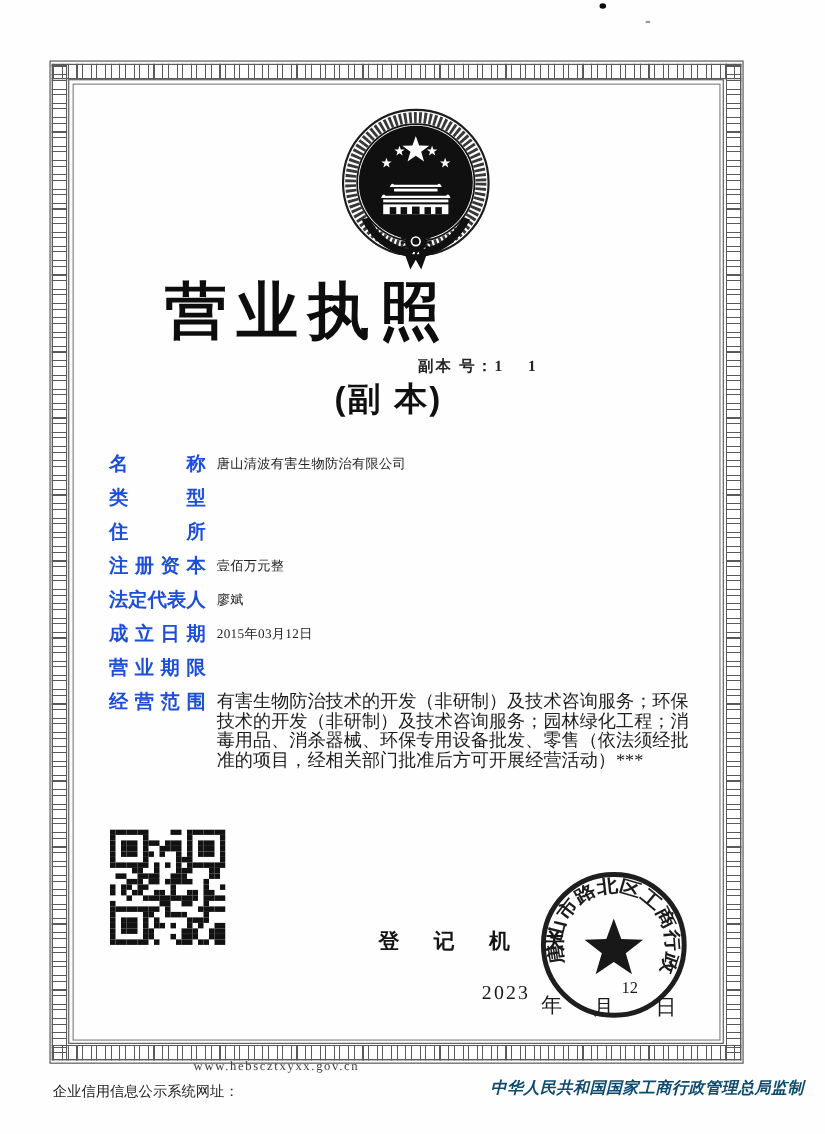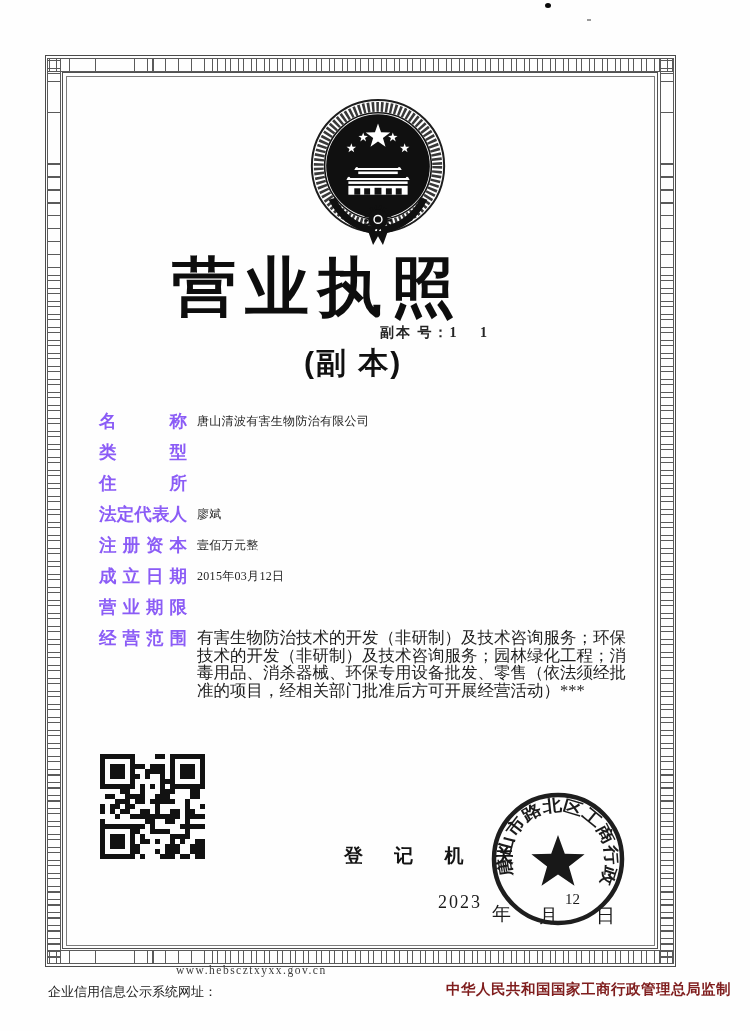--- a/index.html
+++ b/index.html
@@ -28,40 +28,40 @@
       repeating-linear-gradient(to bottom, transparent 0 1.5px, #5a5a5a 1.5px 2.5px, transparent 2.5px 9.5px, #5a5a5a 9.5px 10.5px, transparent 10.5px 13px);
   }
   .band-top    { left:47px; top:58px;  width:627px; height:14px; }
   .band-bottom { left:47px; top:950px; width:627px; height:14px; }
   .band-left   { left:47px; top:58px;  width:14px;  height:906px; }
   .band-right  { left:660px; top:58px; width:14px;  height:906px; }
   
   .emblem { position:absolute; left:299px; top:96px; width:158px; height:152px; }
   
   .license-title {
-    position:absolute; left:172px; top:254px; width:440px;
+    position:absolute; left:150px; top:254px; width:440px;
     font-family:"Liberation Sans","DejaVu Sans",sans-serif;
-    font-weight:900; font-size:64px; line-height:1.05; letter-spacing:9px;
+    font-weight:900; font-size:56px; line-height:1.05; letter-spacing:9px;
     color:#0d0d0d; white-space:nowrap;
   }
   .copy-serial { position:absolute; left:380px; top:324px; font-size:14px; letter-spacing:2px; color:#242424;font-weight:bold; }
   .copy-label {
     position:absolute; left:304px; top:343px;
     font-family:"Liberation Sans","DejaVu Sans",sans-serif;
     font-weight:800; font-size:30px; letter-spacing:2px; color:#101010;
   }
   .reg-line { position:absolute; left:292px; top:368px; font-size:17px; color:#161616; letter-spacing:1px; }
   .reg-line .num { margin-left:5px; letter-spacing:1.5px; }
   
   .fields { position:absolute; left:99px; top:412px; width:545px; }
   .field-row { display:flex; align-items:flex-start; margin-bottom:12px; min-height:19px; }
   .field-label {
     flex:0 0 88px; margin-right:10px;
     font-family:"Liberation Sans","DejaVu Sans",sans-serif;
-    font-weight:600; font-size:17.5px; line-height:19px; color:#8b5cf6;
+    font-weight:600; font-size:17.5px; line-height:19px; color:#1d4ed8;
     text-align:justify; text-align-last:justify; text-justify:inter-character;
     white-space:nowrap;
   }
   .field-value { font-size:12px; line-height:19px; color:#1e1e1e; letter-spacing:0.3px; }
   .field-value.scope { width:435px; font-size:16.5px; line-height:17.5px; letter-spacing:0; }
   
   .qr { position:absolute; left:100px; top:754px; width:105px; height:105px; fill:#121212; }
   .registry-label {
     position:absolute; left:344px; top:843px;
     font-family:"Liberation Sans","DejaVu Sans",sans-serif;
@@ -70,21 +70,21 @@
   .date-part { position:absolute; color:#1a1a1a; }
   .d-year  { left:438px; top:892px; font-size:18px; letter-spacing:2px; }
   .d-nian  { left:492px; top:901px; font-size:19px; }
   .d-yue   { left:539px; top:903px; font-size:19px; }
   .d-day   { left:565px; top:891px; font-size:15px; }
   .d-ri    { left:596px; top:903px; font-size:19px; }
   .seal { position:absolute; left:488px; top:789px; width:140px; height:140px; }
   
   .footer-url { position:absolute; left:176px; top:964px; font-size:11.5px; letter-spacing:1.5px; color:#3c3c3c; }
   .footer-site-label { position:absolute; left:48px; top:983px; font-size:13px; color:#222; }
-  .footer-issuer { position:absolute; left:446px; top:980px; font-size:14.5px; font-weight:600; letter-spacing:0.5px; color:#7f1d1d; }
+  .footer-issuer { position:absolute; left:446px; top:980px; font-size:14.5px; font-weight:600; letter-spacing:0.5px; color:#0c4a6e;font-style:italic; }
 </style>
 </head>
 <body>
 
 <div class="page">
 
   <div class="dot-artifact"></div>
   <div class="dash-artifact"></div>
 
   <div class="frame-outer"></div>
@@ -136,26 +136,26 @@
       <span class="field-label">名 称</span>
       <span class="field-value">唐山清波有害生物防治有限公司</span>
     </div>
     <div class="field-row">
       <span class="field-label">类 型</span>
     </div>
     <div class="field-row">
       <span class="field-label">住 所</span>
     </div>
     <div class="field-row">
+      <span class="field-label">注 册 资 本</span>
+      <span class="field-value">壹佰万元整</span>
+    </div>
+    <div class="field-row">
       <span class="field-label">法定代表人</span>
       <span class="field-value">廖斌</span>
-    </div>
-    <div class="field-row">
-      <span class="field-label">注 册 资 本</span>
-      <span class="field-value">壹佰万元整</span>
     </div>
     <div class="field-row">
       <span class="field-label">成 立 日 期</span>
       <span class="field-value">2015年03月12日</span>
     </div>
     <div class="field-row">
       <span class="field-label">营 业 期 限</span>
       <span class="field-value"></span>
     </div>
     <div class="field-row">

